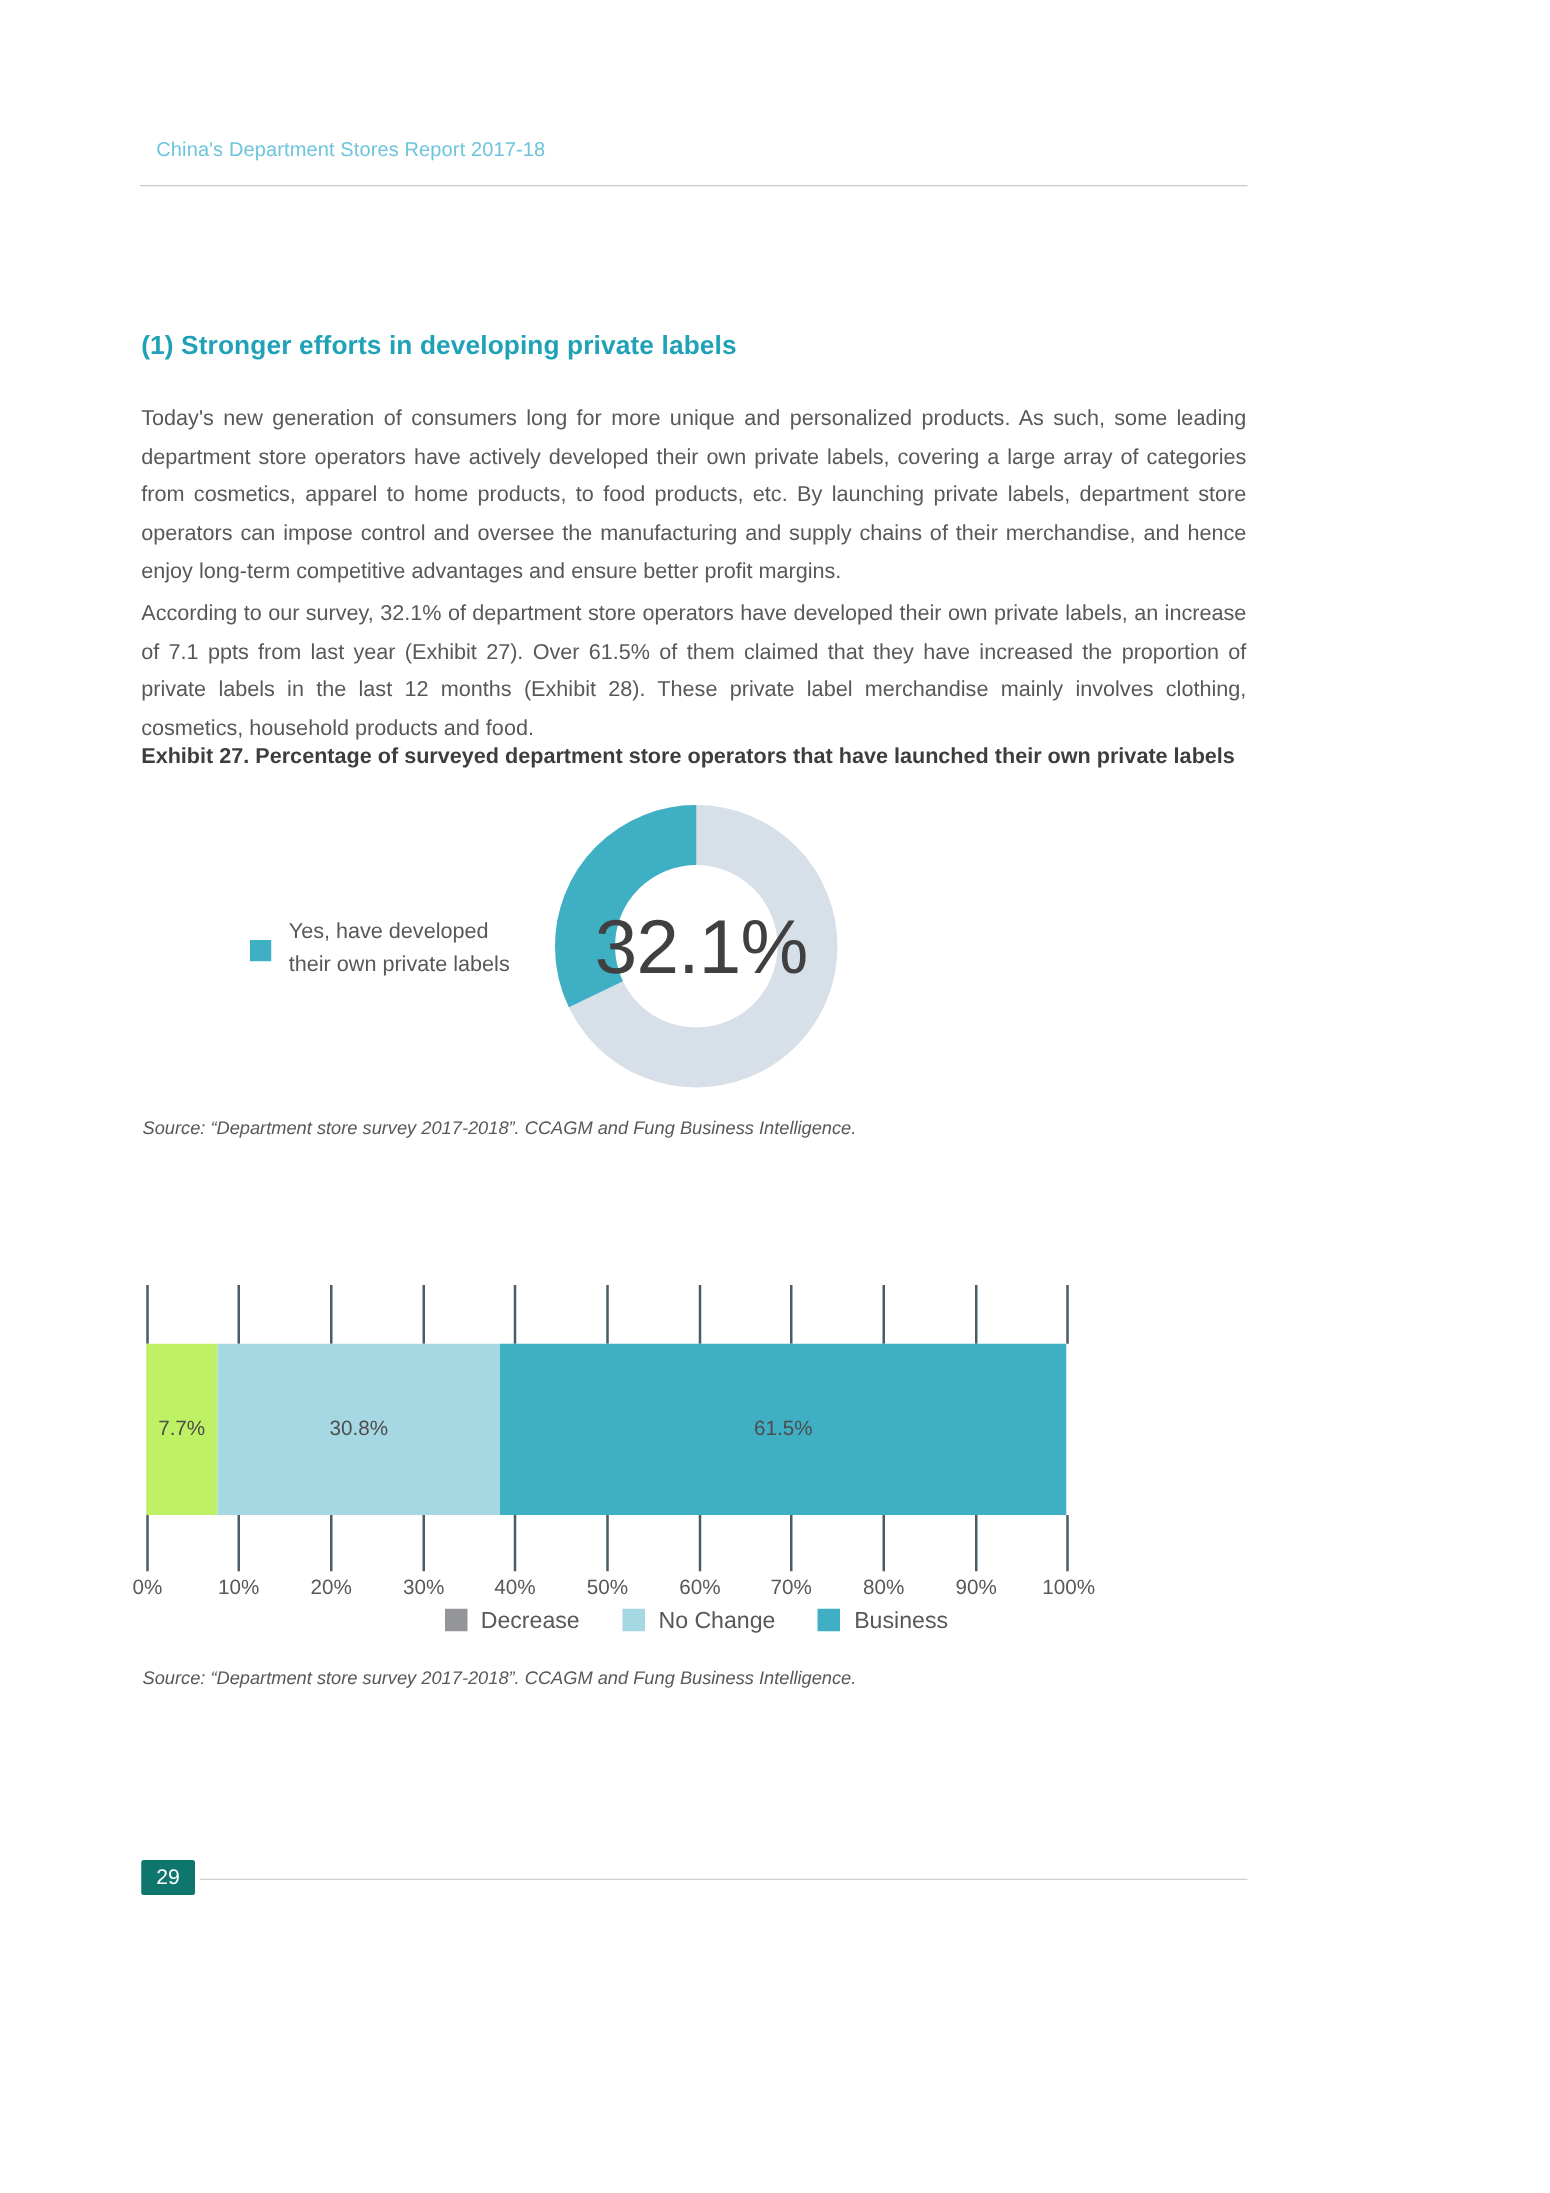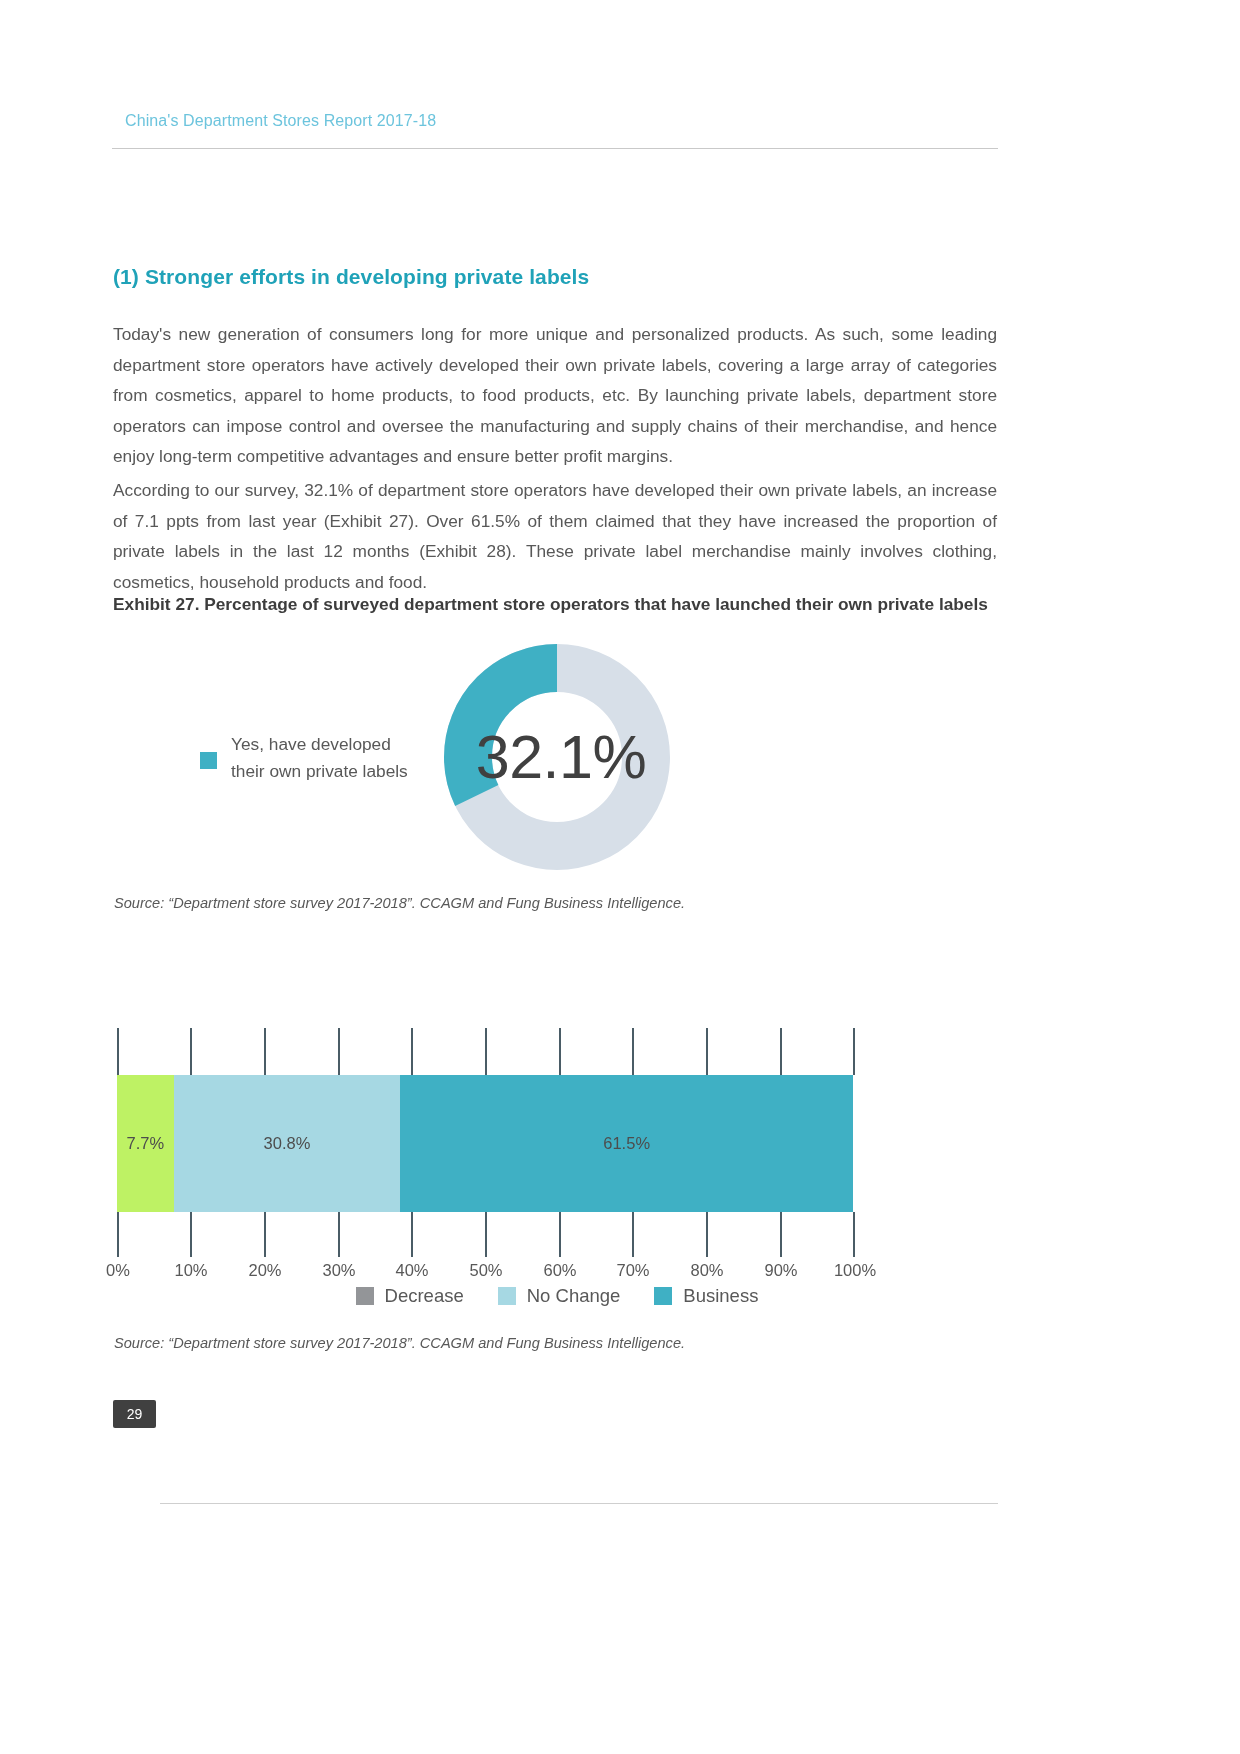--- a/index.html
+++ b/index.html
@@ -221,26 +221,26 @@
     position: absolute;
     left: 160px;
     top: 1503px;
     width: 838px;
     height: 1px;
     background: #cfcfcf;
   }
   .page-number {
     position: absolute;
     left: 113px;
-    top: 1400px;
+    top: 1488px;
     width: 43px;
     height: 28px;
-    background: #404040;
+    background: #0f766e;
     color: #ffffff;
-    font-size: 14px;
+    font-size: 17px;
     display: flex;
     align-items: center;
     justify-content: center;
     border-radius: 2px;
   }
 </style>
 </head>
 <body>
 
 <div class="page">

